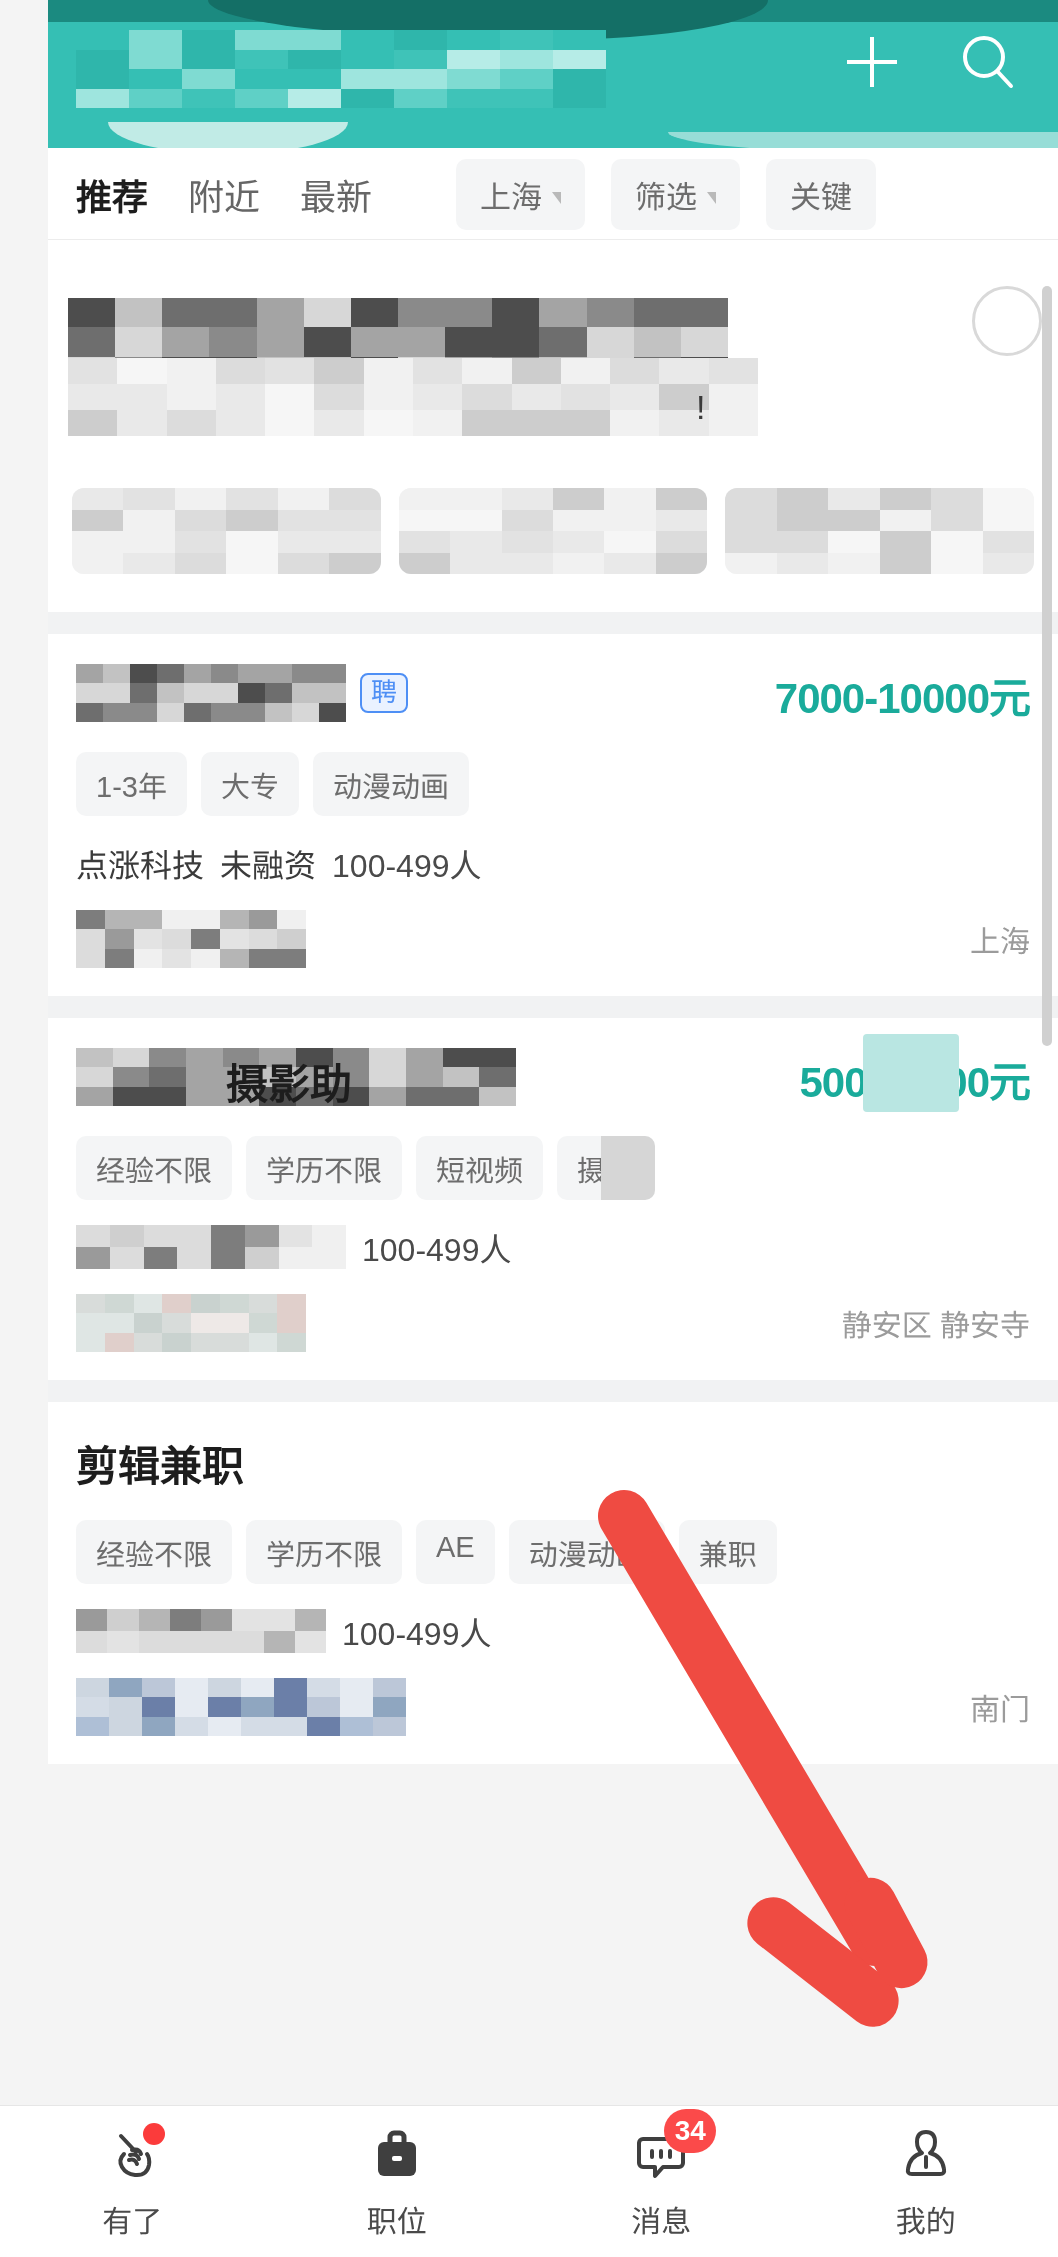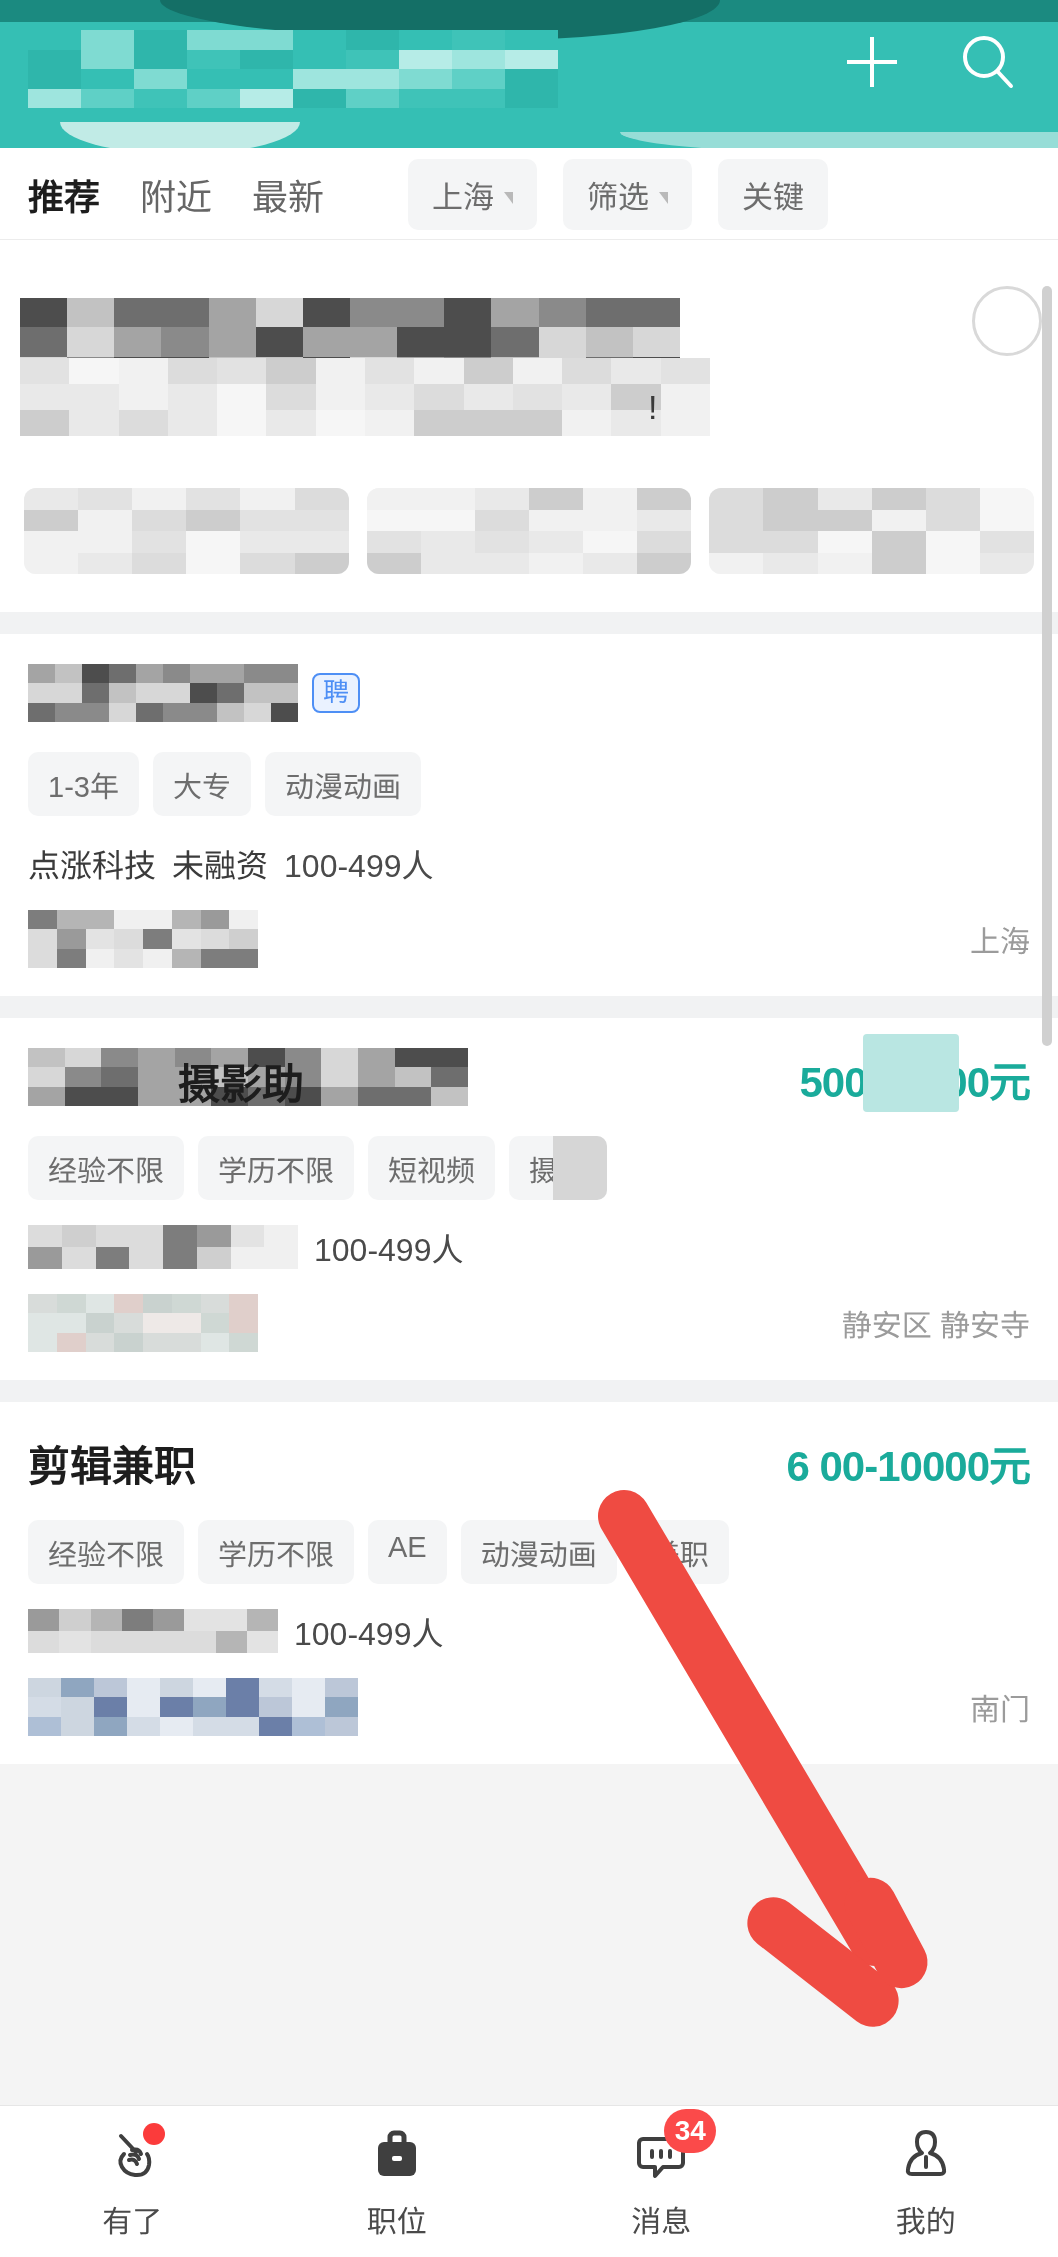--- a/index.html
+++ b/index.html
@@ -4,21 +4,21 @@
 <title>Job List App</title>
 <style>
   * { margin:0; padding:0; box-sizing:border-box; }
   html, body { width:1058px; height:2257px; }
   body {
     font-family:"Liberation Sans","DejaVu Sans",sans-serif;
     background:#ffffff;
     overflow:hidden;
     position:relative;
   }
-  .screen { position:relative; width:1058px; height:2257px; background:#f4f4f4; overflow:hidden; }
+  .screen { position:relative; width:1058px; height:2257px; background:#f4f4f4; overflow:hidden;padding-left:48px; }
 
   
   .header {
     position:relative; height:148px; background:#35bfb4; overflow:hidden;
   }
   .header-topband {
     position:absolute; left:0; top:0; width:1058px; height:22px;
     background:#1b8a80;
   }
   .header-topband::after{
@@ -442,20 +442,21 @@
               <span style="background: rgb(110, 110, 110);"></span>
               <span style="background: rgb(138, 138, 138);"></span>
               <span style="background: rgb(138, 138, 138);"></span>
               <span style="background: rgb(194, 194, 194);"></span>
               <span style="background: rgb(215, 215, 215);"></span>
               <span style="background: rgb(77, 77, 77);"></span>
             </div>
         </div>
         <span class="badge-pin">聘</span>
       </div>
+      <div class="salary">7000-10000元</div>
     </div>
     <div class="tag-row">
       <span class="tag">1-3年</span>
       <span class="tag">大专</span>
       <span class="tag">动漫动画</span>
     </div>
     <div class="company-line">
       <span>点涨科技</span>
       <span>未融资</span>
       <span class="num">100-499人</span>
@@ -610,21 +611,20 @@
     </div>
   </div>
 
   <div class="gap"></div>
 
   <div class="card">
     <div class="card-head">
       <div class="job-title-wrap">
         <div class="job-title">剪辑兼职</div>
       </div>
-      <div class="salary">6 00-10000元</div>
     </div>
     <div class="tag-row">
       <span class="tag">经验不限</span>
       <span class="tag">学历不限</span>
       <span class="tag">AE</span>
       <span class="tag">动漫动画</span>
       <span class="tag">兼职</span>
     </div>
     <div class="company-line">
       <span style="display:inline-block;position:relative;width:250px;height:44px;vertical-align:middle;">

